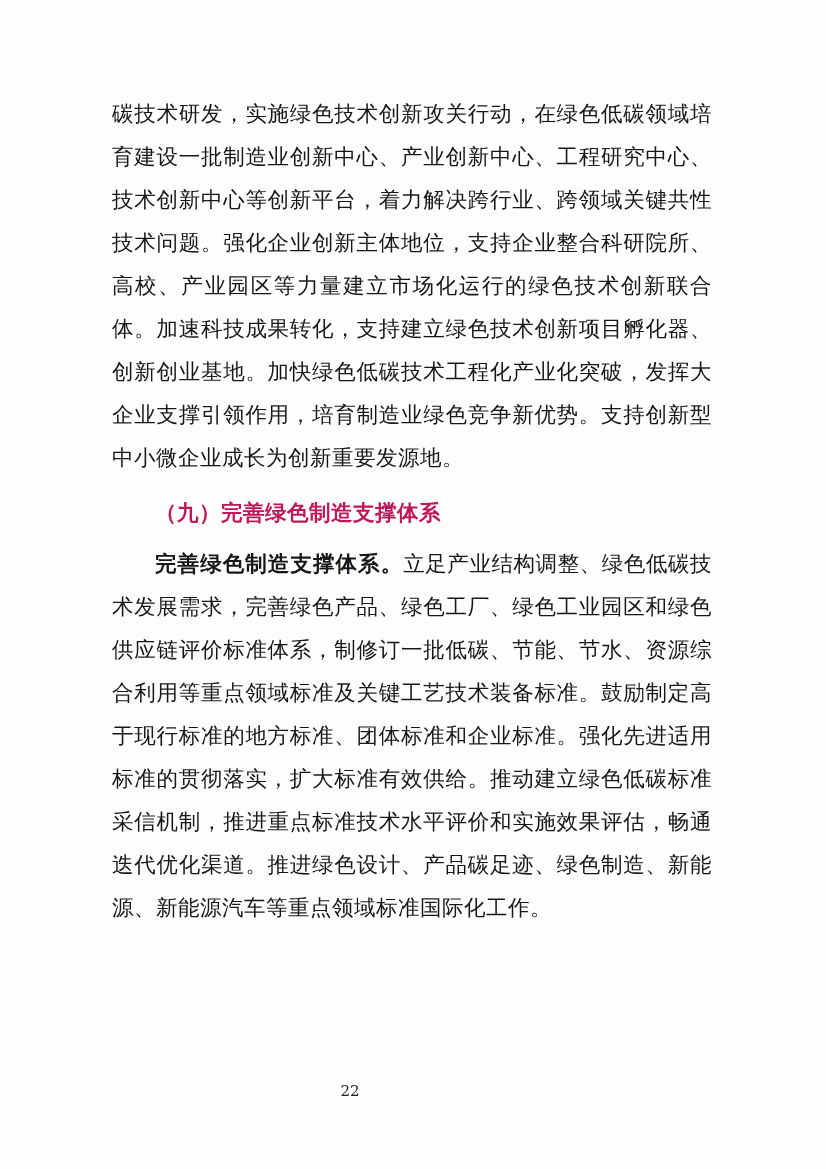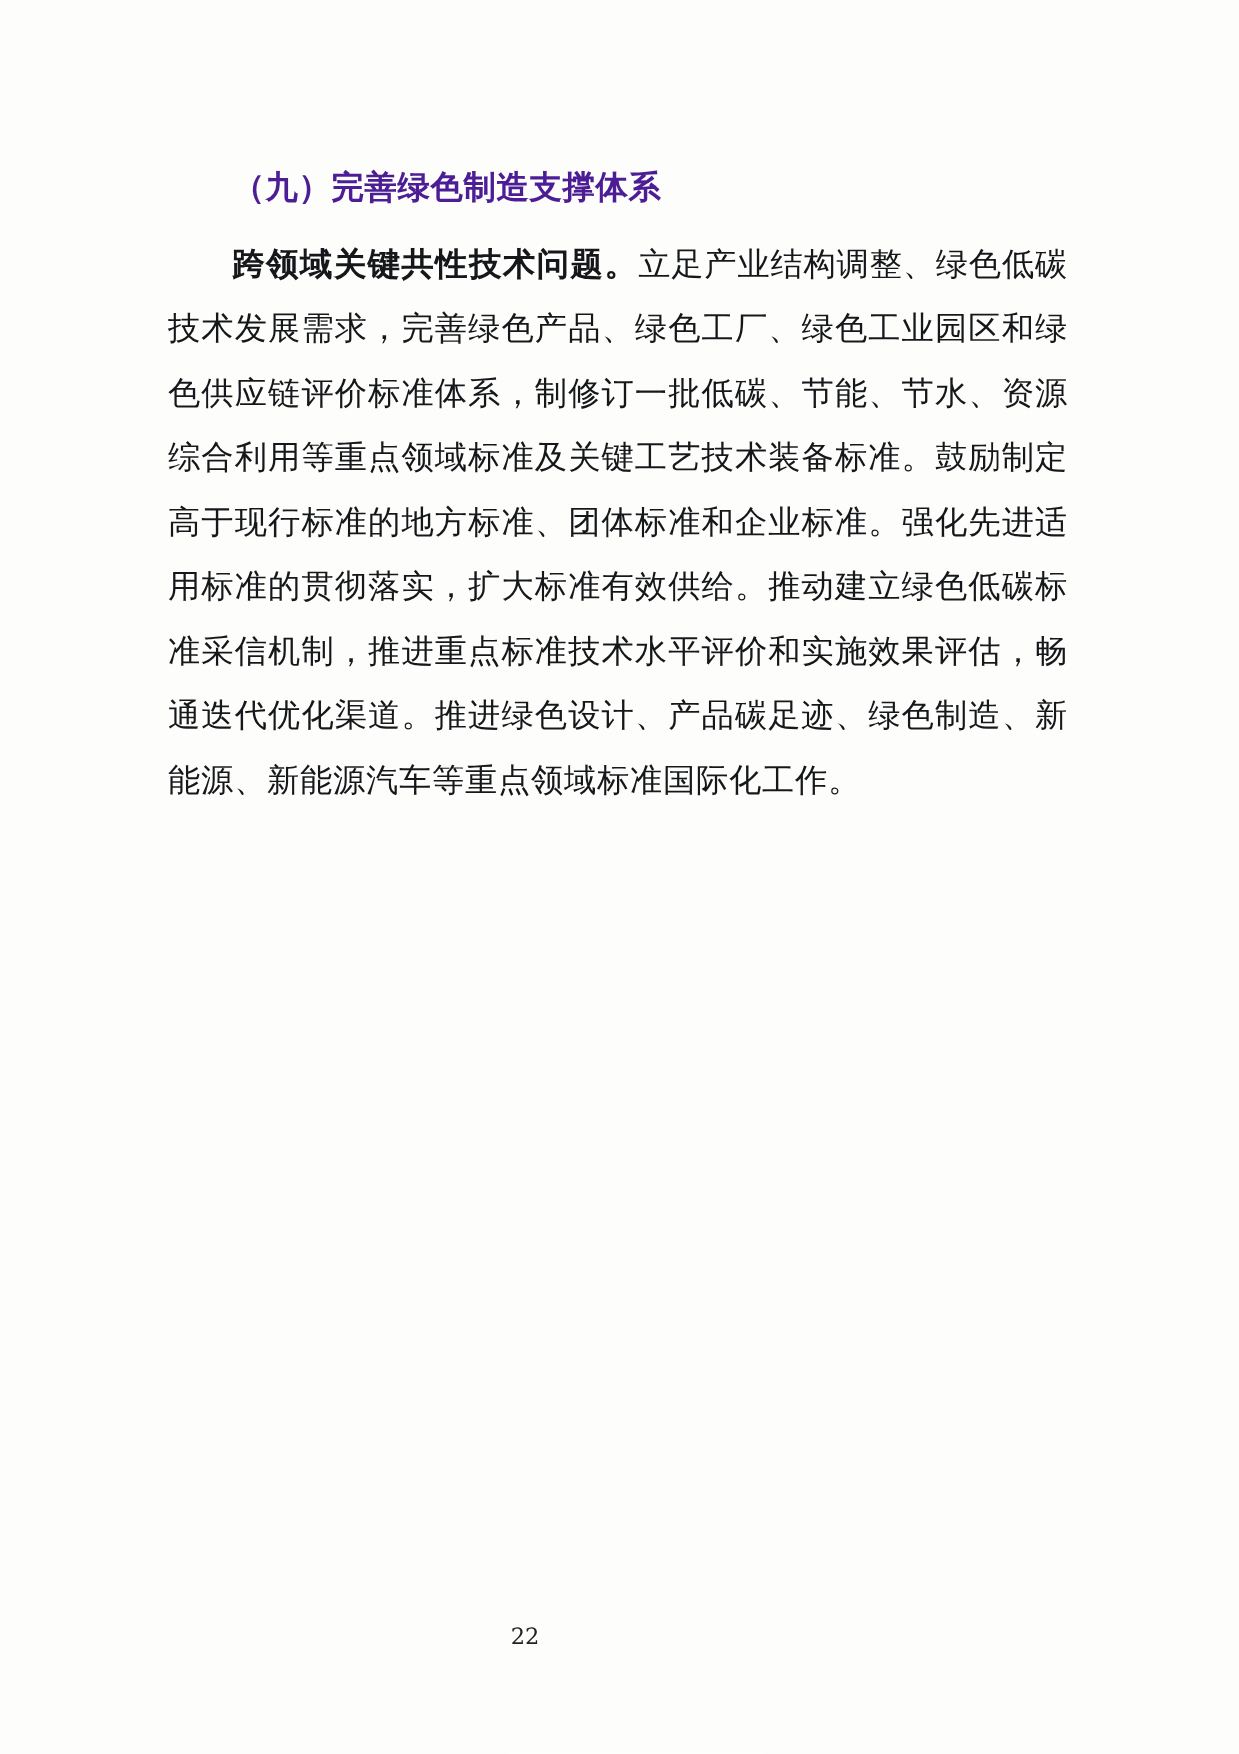--- a/index.html
+++ b/index.html
@@ -40,21 +40,21 @@
   .para.indent {
     text-indent: 43px;
   }
   .heading {
     font-size: 21.5px;
     line-height: 43px;
     letter-spacing: 0.5px;
     text-indent: 43px;
     font-weight: bold;
     font-family: "DejaVu Sans", "Liberation Sans", sans-serif;
-    color: #4c1d95;
+    color: #be185d;
     margin: 6px 0 2px 0;
   }
   .lead {
     font-weight: bold;
     font-family: "DejaVu Sans", "Liberation Sans", sans-serif;
     letter-spacing: 1px;
   }
   .page-number {
     position: absolute;
     left: 0;
@@ -67,29 +67,30 @@
   }
   .para-spacer-sm { height: 6px; }
   .para-spacer-md { height: 12px; }
 </style>
 </head>
 <body>
 
 <div class="page">
   <div class="content">
 
+    <p class="para">碳技术研发，实施绿色技术创新攻关行动，在绿色低碳领域培育建设一批制造业创新中心、产业创新中心、工程研究中心、技术创新中心等创新平台，着力解决跨行业、跨领域关键共性技术问题。强化企业创新主体地位，支持企业整合科研院所、高校、产业园区等力量建立市场化运行的绿色技术创新联合体。加速科技成果转化，支持建立绿色技术创新项目孵化器、创新创业基地。加快绿色低碳技术工程化产业化突破，发挥大企业支撑引领作用，培育制造业绿色竞争新优势。支持创新型中小微企业成长为创新重要发源地。</p>
 
     <div class="para-spacer-sm"></div>
 
     <p class="heading">（九）完善绿色制造支撑体系</p>
 
 
     <div class="para-spacer-sm"></div>
 
-    <p class="para indent"><span class="lead">跨领域关键共性技术问题。</span><span>立足产业结构调整、绿色低碳技术发展需求，完善绿色产品、绿色工厂、绿色工业园区和绿色供应链评价标准体系，制修订一批低碳、节能、节水、资源综合利用等重点领域标准及关键工艺技术装备标准。鼓励制定高于现行标准的地方标准、团体标准和企业标准。强化先进适用标准的贯彻落实，扩大标准有效供给。推动建立绿色低碳标准采信机制，推进重点标准技术水平评价和实施效果评估，畅通迭代优化渠道。推进绿色设计、产品碳足迹、绿色制造、新能源、新能源汽车等重点领域标准国际化工作。</span></p>
+    <p class="para indent"><span class="lead">完善绿色制造支撑体系。</span><span>立足产业结构调整、绿色低碳技术发展需求，完善绿色产品、绿色工厂、绿色工业园区和绿色供应链评价标准体系，制修订一批低碳、节能、节水、资源综合利用等重点领域标准及关键工艺技术装备标准。鼓励制定高于现行标准的地方标准、团体标准和企业标准。强化先进适用标准的贯彻落实，扩大标准有效供给。推动建立绿色低碳标准采信机制，推进重点标准技术水平评价和实施效果评估，畅通迭代优化渠道。推进绿色设计、产品碳足迹、绿色制造、新能源、新能源汽车等重点领域标准国际化工作。</span></p>
 
     <div class="para-spacer-md"></div>
 
 
   </div>
 
   <div class="page-number">22</div>
 </div>
 
 </body></html>

